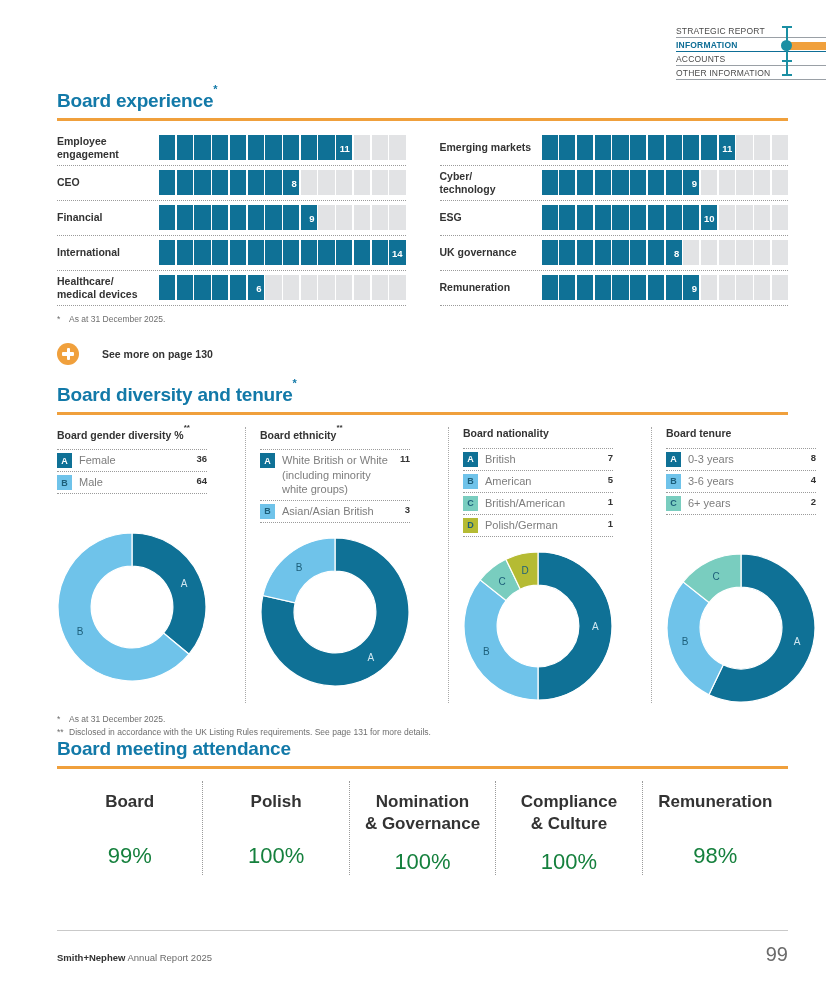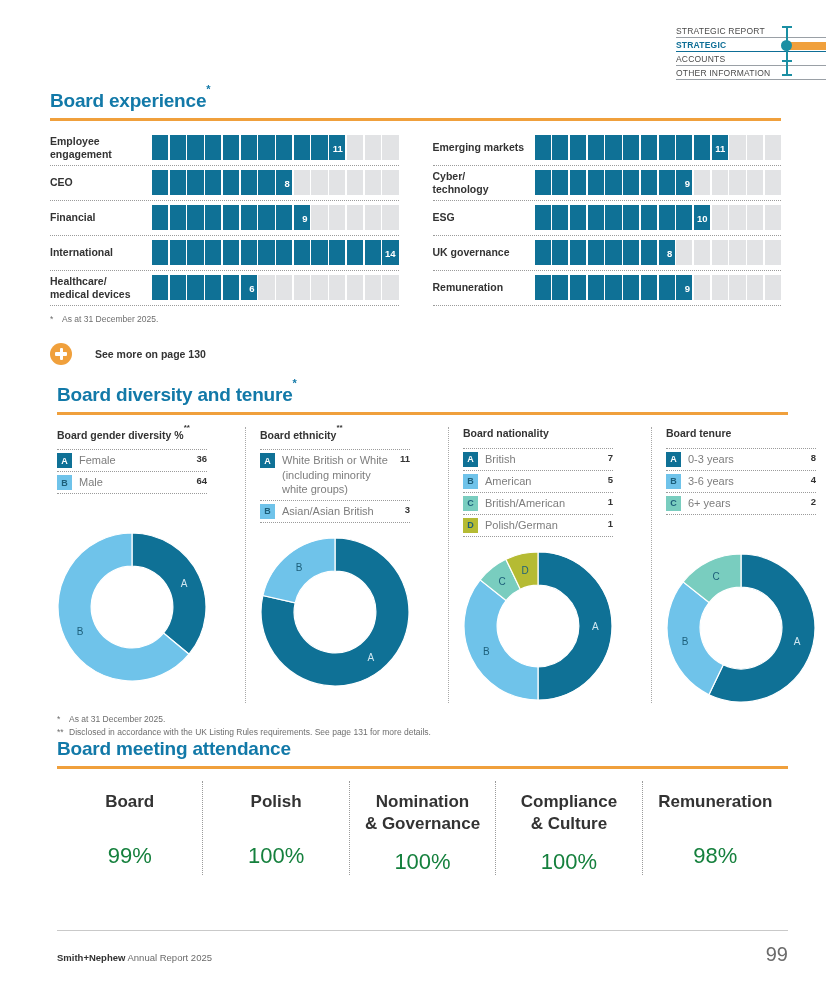--- a/index.html
+++ b/index.html
@@ -35,21 +35,21 @@
   }
 
   
   .sec-title {
     font-size: 19px; font-weight: bold; color: #1279a8; letter-spacing: -.2px;
   }
   .sec-title sup { font-size: 11px; top: -7px; position: relative; }
   .sec-rule { height: 2.5px; background: #f0a03c; margin-top: 6px; }
 
   
-  #board-experience { position: absolute; left: 50px; top: 90px; width: 731px; }
+  #board-experience { position: absolute; left: 57px; top: 90px; width: 731px; }
   .exp-grid { display: flex; gap: 34px; margin-top: 10px; }
   .exp-col { flex: 1; }
   .exp-row {
     display: flex; align-items: center; height: 35px;
     border-bottom: 1px dotted #9b9b9b;
   }
   .exp-row:last-child { border-bottom: 1px dotted #9b9b9b; }
   .exp-label {
     width: 102px; flex: 0 0 102px; font-size: 10.5px; font-weight: bold;
     color: #333; line-height: 1.25;
@@ -127,21 +127,21 @@
 <div class="page">
 
   <div class="secnav">
     <div class="secnav-spine"></div>
     <div class="secnav-tick" style="top:2px"></div>
     <div class="secnav-tick" style="top:36px"></div>
     <div class="secnav-tick" style="top:50px"></div>
     <div class="secnav-bar"></div>
     <div class="secnav-dot"></div>
     <div class="secnav-row">STRATEGIC REPORT</div>
-    <div class="secnav-row active">STRATEGIC</div>
+    <div class="secnav-row active">INFORMATION</div>
     <div class="secnav-row">ACCOUNTS</div>
     <div class="secnav-row">OTHER INFORMATION</div>
   </div>
 
   <section id="board-experience">
     <h2 class="sec-title"><span>Board experience</span><sup>*</sup></h2>
     <div class="sec-rule"></div>
     <div class="exp-grid">
       <div class="exp-col" id="exp-col-0">
           <div class="exp-row">

